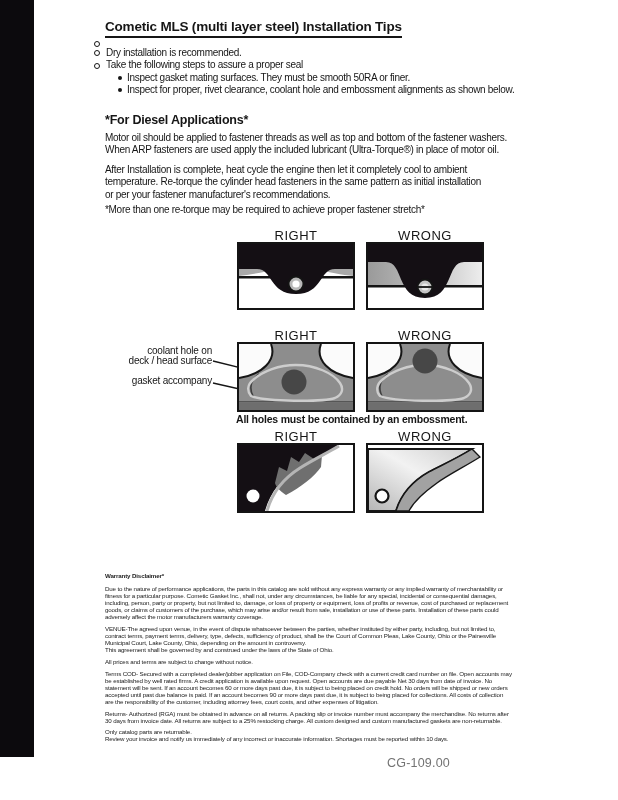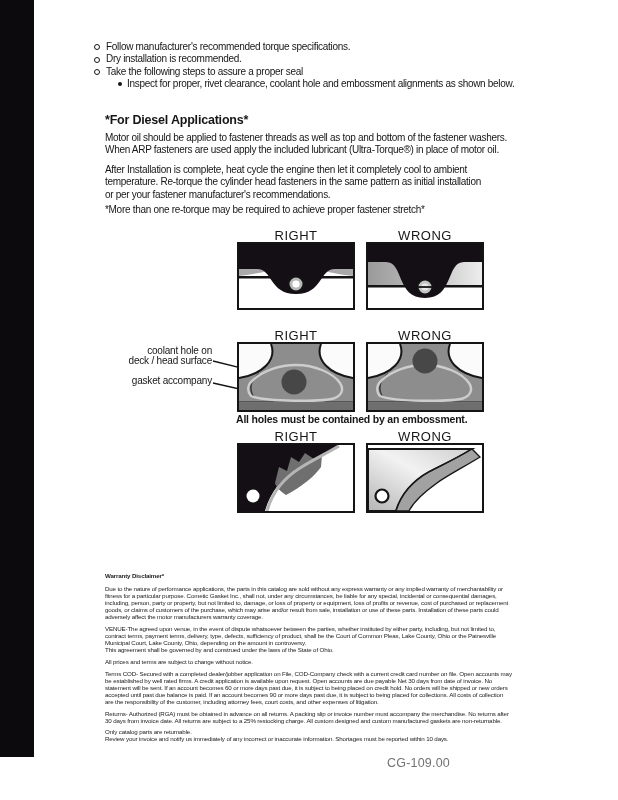--- a/index.html
+++ b/index.html
@@ -39,33 +39,37 @@
   .warranty p{margin:0 0 4.5px 0;}
   .footer{left:387px;top:756px;font-size:12.5px;letter-spacing:0.2px;color:#737373;}
 </style>
 </head>
 <body>
 
 <div class="page">
 
   <div class="edge-bar"></div>
 
+  <div class="abs title">Cometic MLS (multi layer steel) Installation Tips</div>
 
   <div class="abs tips">
     <div class="tip-line">
         <span class="marker-open"></span>
-        <span>Follow manufacturer's recommended torque specifications.</span>
       </div>
     <div class="tip-line">
         <span class="marker-open"></span>
         <span>Dry installation is recommended.</span>
       </div>
     <div class="tip-line">
         <span class="marker-open"></span>
         <span>Take the following steps to assure a proper seal</span>
+      </div>
+    <div class="tip-line">
+        <span class="marker-fill"></span>
+        <span>Inspect gasket mating surfaces.  They must be smooth 50RA or finer.</span>
       </div>
     <div class="tip-line">
         <span class="marker-fill"></span>
         <span>Inspect for proper, rivet clearance, coolant hole and embossment alignments as shown below.</span>
       </div>
   </div>
 
   <div class="abs diesel-heading">*For Diesel Applications*</div>
   <div class="abs body-para p1 pre">Motor oil should be applied to fastener threads as well as top and bottom of the fastener washers.
 When ARP fasteners are used apply the included lubricant (Ultra-Torque®) in place of motor oil.</div>

